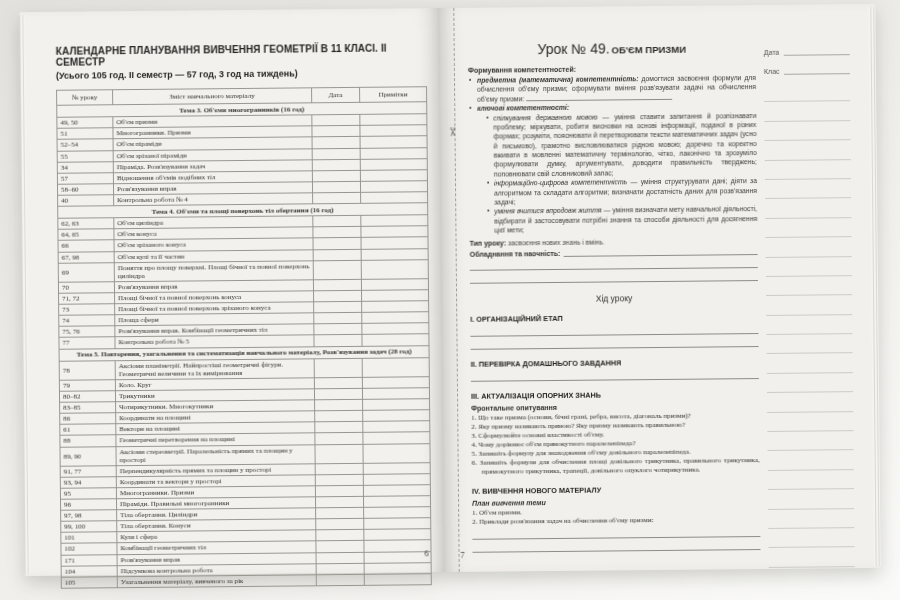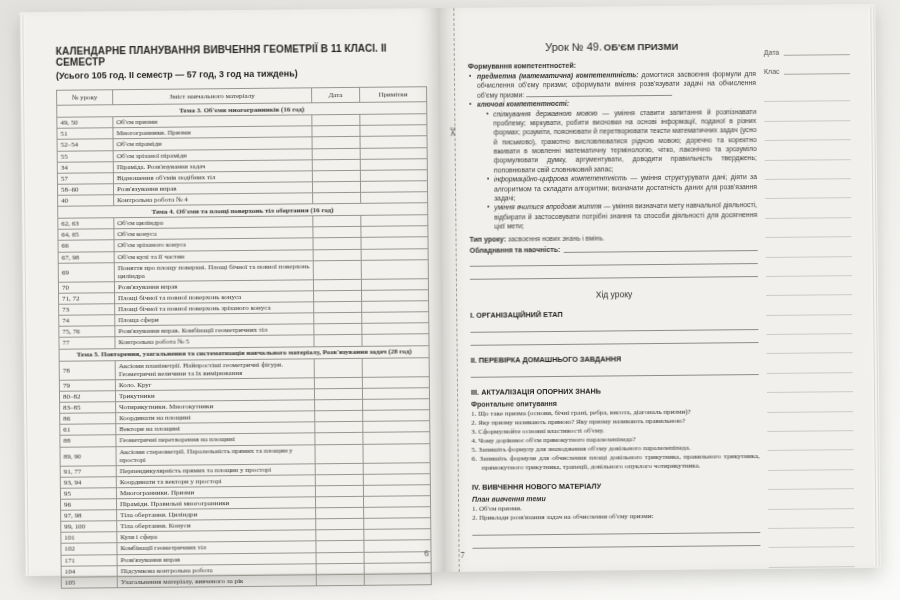--- a/index.html
+++ b/index.html
@@ -62,21 +62,21 @@
   }
 
   
   .cut-line { position:absolute; left:14px; top:0; bottom:0; border-left:1px dashed #9f9e99; }
   .scissors {
     position:absolute; left:7px; top:118px; font-size:12px; color:#6f6f6b;
     transform:rotate(90deg); line-height:1;
   }
   .rp-main { position:absolute; left:28px; width:288px; top:34px; font-size:6.8px; }
   .rp-header { text-align:center; margin-bottom:9px; color:#2a2a28; }
-  .rp-header .prefix { font-size:11px; }
+  .rp-header .prefix { font-size:14px; }
   .rp-header .title { font-size:9.5px; font-weight:bold; }
   .comp-heading { font-size:7px; font-weight:bold; margin-bottom:2px; }
   ul.bullets, ul.subbullets { list-style:none; }
   ul.bullets > li { padding-left:9px; position:relative; text-align:justify; line-height:1.38; color:#3c3c39; }
   ul.bullets > li > .dot, ul.subbullets > li > .dot {
     position:absolute; left:1px; top:0; font-size:6.5px;
   }
   ul.bullets .lead { font-weight:bold; font-style:italic; color:#2e2e2b; }
   ul.subbullets { margin-left:8px; }
   ul.subbullets > li { padding-left:8px; position:relative; text-align:justify; line-height:1.38; color:#3c3c39; }

